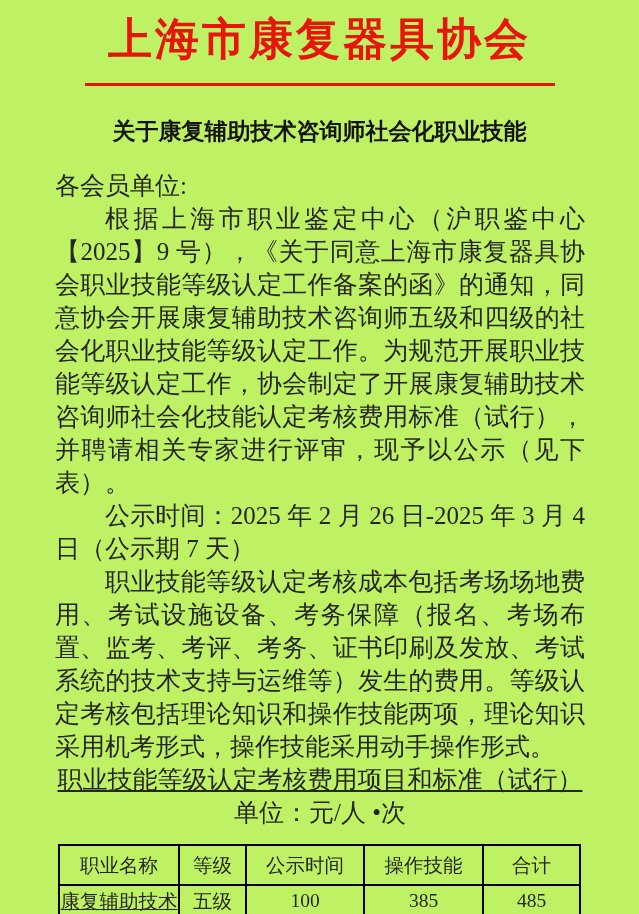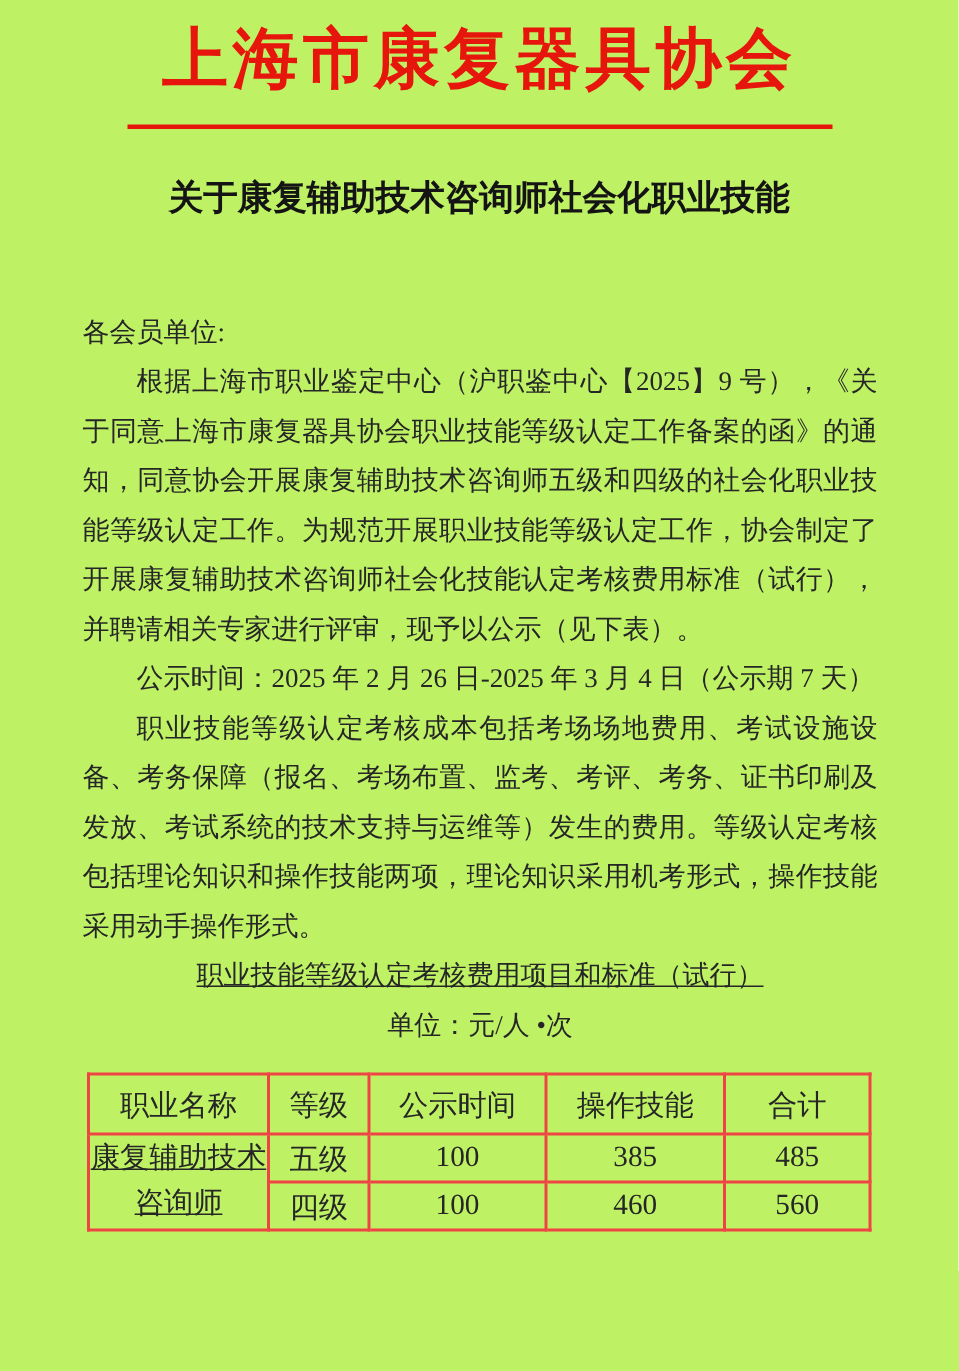--- a/index.html
+++ b/index.html
@@ -41,22 +41,22 @@
     margin-top: 28px;
     text-align: center;
     font-family: Liberation Sans, sans-serif;
     font-weight: 700;
     font-size: 23px;
     line-height: 35px;
     color: #141414;
   }
   
   .content {
-    margin: 56px 54px 0 55px;
-    font-size: 18px;
+    margin: 20px 54px 0 55px;
+    font-size: 25px;
     line-height: 33px;
     text-align: justify;
     text-justify: inter-ideograph;
     color: #262626;
   }
   .content p {
     margin: 0;
     padding: 0;
   }
   .para-indent {
@@ -74,21 +74,21 @@
   
   .fee-table {
     margin: 15px 0 0 58px;
     border-collapse: collapse;
     table-layout: fixed;
     width: 521px;
     font-size: 19.5px;
     color: #262626;
   }
   .fee-table th, .fee-table td {
-    border: 2px solid #ef4444;
+    border: 2px solid #000000;
     text-align: center;
     vertical-align: middle;
     font-weight: normal;
     padding: 0;
   }
   .fee-table thead th { height: 38px; }
   .fee-table tbody td { height: 30px; }
   .cell-occupation {
     line-height: 30px;
     padding: 0 9px;

